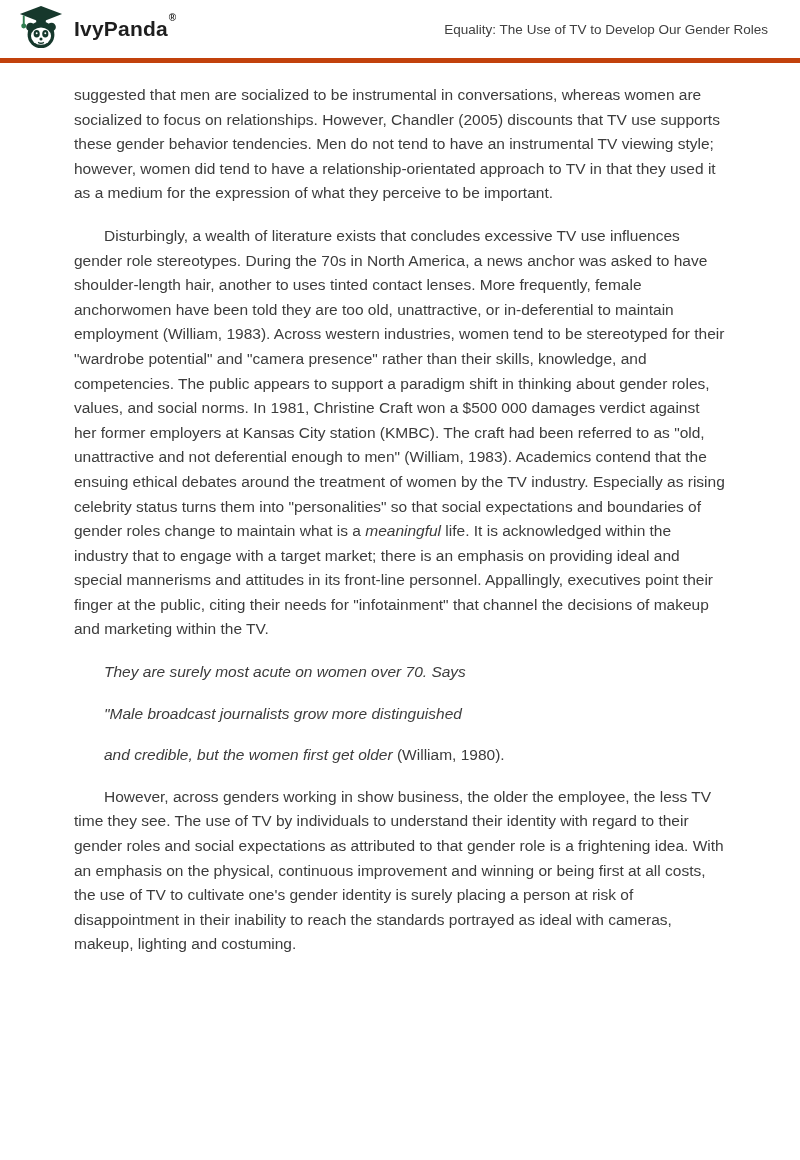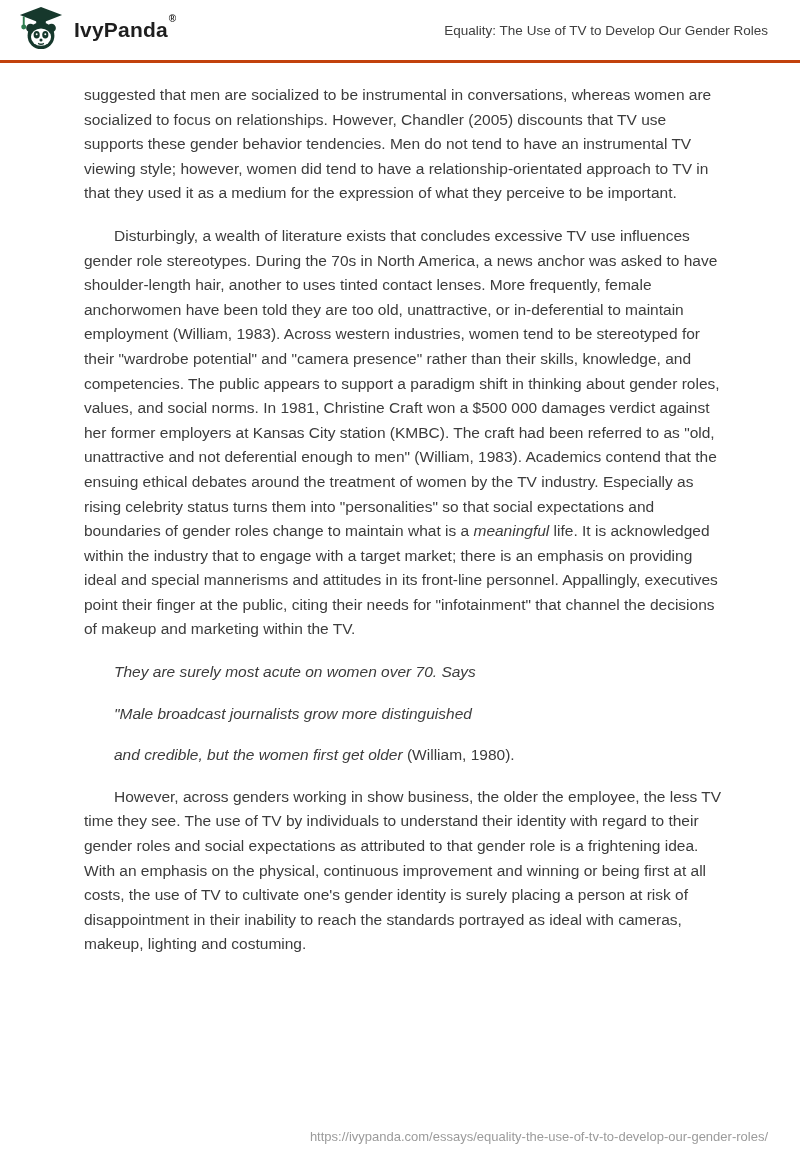--- a/index.html
+++ b/index.html
@@ -12,21 +12,21 @@
     font-family: "Liberation Sans", sans-serif;
     color: #3c3c3c;
     overflow: hidden;
   }
   .header {
     height: 63px;
     display: flex;
     align-items: center;
     justify-content: space-between;
     padding: 0 32px 0 18px;
-    border-bottom: 3px solid #c2410c;
+    border-bottom: 5px solid #c2410c;
   }
   .brand {
     display: flex;
     align-items: center;
     gap: 10px;
     cursor: pointer;
   }
   .brand-name {
     font-size: 21px;
     font-weight: bold;
@@ -44,21 +44,20 @@
   }
   .page-title {
     font-size: 13.5px;
     color: #404040;
   }
   .content {
     padding: 20px 74px 0 74px;
     font-size: 15.5px;
     line-height: 24.6px;
     text-align: left;
-    margin-left: 10px;
   }
   .content p { margin-bottom: 18px; }
   p.indent { text-indent: 30px; }
   .quote { margin-left: 30px; margin-bottom: 1px; }
   .quote p { margin-bottom: 17px; }
   .quote em { font-style: italic; }
   em.inline-italic { font-style: italic; }
   .footer-url {
     position: absolute;
     right: 32px;
@@ -113,15 +112,14 @@
     <div class="quote">
       <p><em>They are surely most acute on women over 70. Says</em></p>
       <p><em>"Male broadcast journalists grow more distinguished</em></p>
       <p><em>and credible, but the women first get older</em><span> (William, 1980).</span></p>
     </div>
 
     <p class="indent">However, across genders working in show business, the older the employee, the less TV time they see. The use of TV by individuals to understand their identity with regard to their gender roles and social expectations as attributed to that gender role is a frightening idea. With an emphasis on the physical, continuous improvement and winning or being first at all costs, the use of TV to cultivate one's gender identity is surely placing a person at risk of disappointment in their inability to reach the standards portrayed as ideal with cameras, makeup, lighting and costuming.</p>
 
   </div>
 
-  <a class="footer-url">https://ivypanda.com/essays/equality-the-use-of-tv-to-develop-our-gender-roles/</a>
 
 </div>
 
 </body></html>

